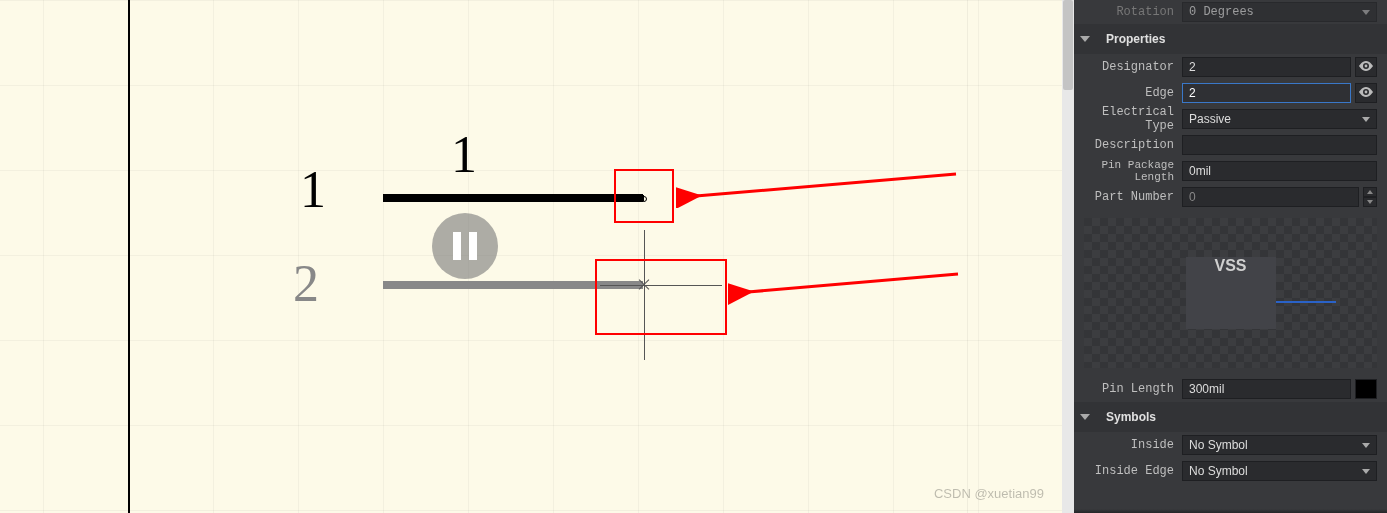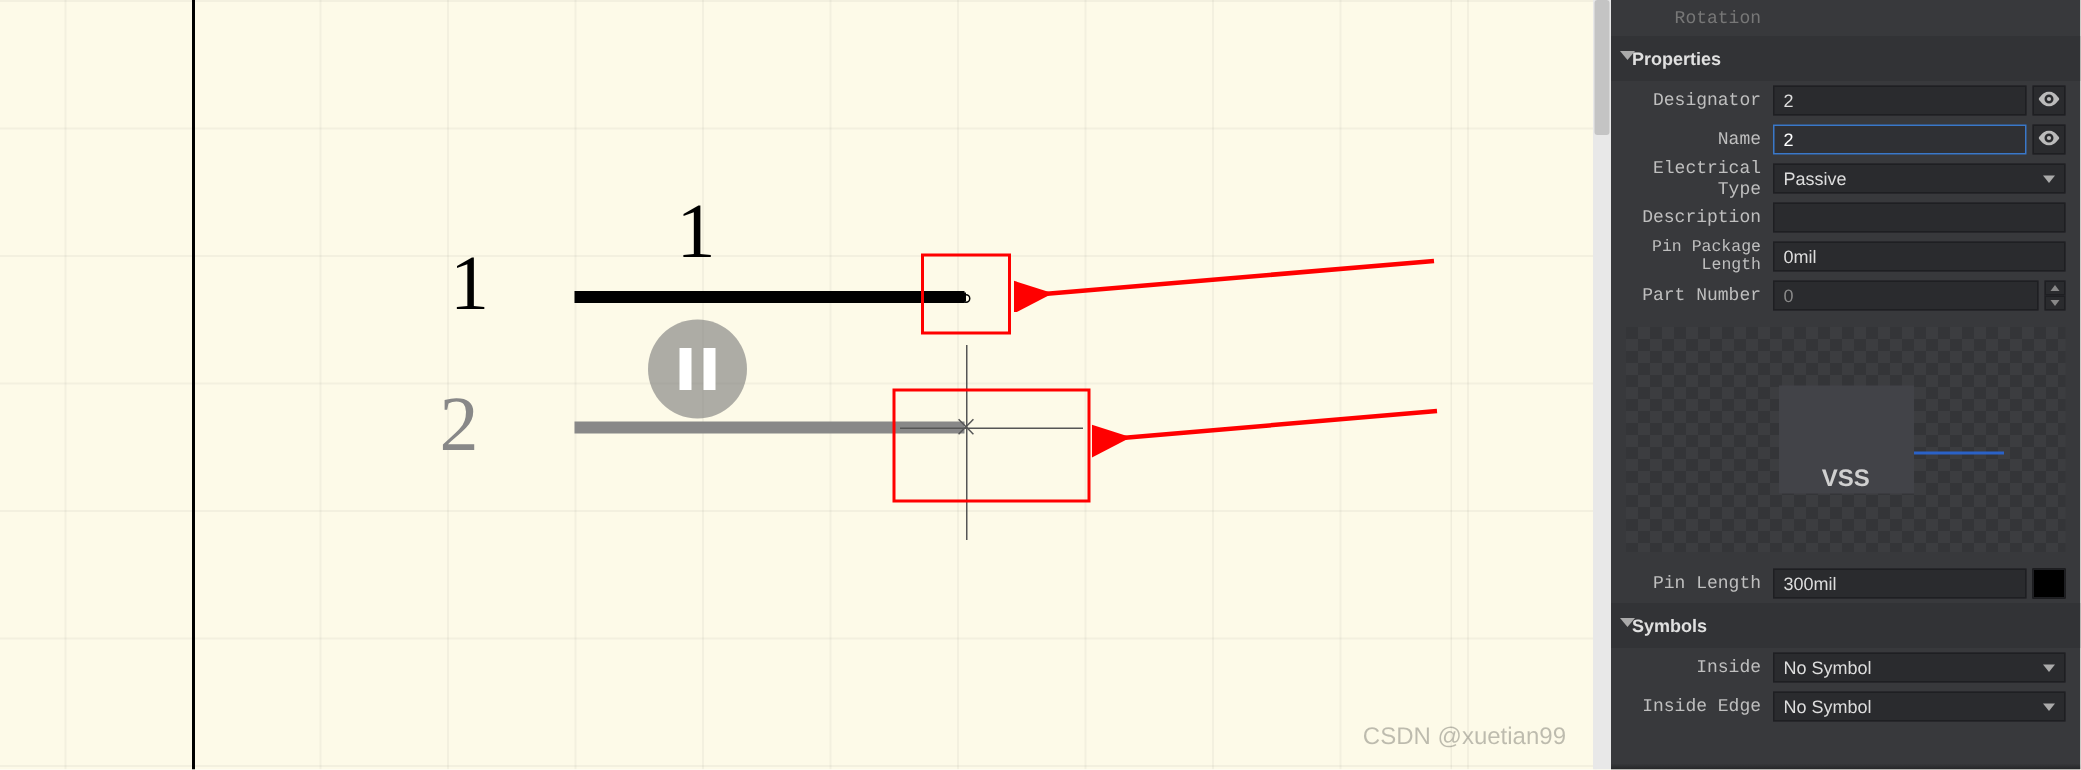--- a/index.html
+++ b/index.html
@@ -36,45 +36,45 @@
     .xdot { position:absolute; left:637px; top:278px; width:14px; height:14px; }
     .xdot::before,.xdot::after{content:"";position:absolute;left:0;top:6px;width:14px;height:1px;background:#555;}
     .xdot::before{transform:rotate(45deg);} .xdot::after{transform:rotate(-45deg);}
 
     .pause { position: absolute; left: 432px; top: 213px; width: 66px; height: 66px; border-radius: 50%; background: rgba(120,120,120,0.6); display:flex; align-items:center; justify-content:center; gap:8px;}
     .pause .bar { width: 8px; height: 28px; background: #fff; }
 
     .arrow { position: absolute; }
     .arrow svg { display:block; }
 
-    .watermark { position:absolute; right: 30px; bottom: 12px; color: rgba(0,0,0,0.25); font-size: 16px; pointer-events:none;}
+    .watermark { position:absolute; right: 30px; bottom: 12px; color: rgba(0,0,0,0.25); font-size: 13px; pointer-events:none;}
     .canvas-scroll { position: absolute; left: 1062px; top:0; bottom:0; width:12px; background:#e8e8e8; }
     .canvas-thumb { position:absolute; left:1px; top:0; width:10px; height:90px; background:#c4c4c4; border-radius:2px;}
 
     
     .panel { flex: 1; height: 100%; background: #38393c; color: #c8c8c8; font-size: 12px; overflow:hidden; position:relative;}
-    .section-head { display:flex; gap:0; padding: 8px 10px 8px 8px; color:#e0e0e0; font-weight:bold; background:#323336; }
+    .section-head { display:flex; align-items:center; gap:18px; padding: 8px 10px 8px 8px; color:#e0e0e0; font-weight:bold; background:#323336; }
     .tri { width:0;height:0;border-top:5px solid transparent;border-bottom:5px solid transparent;border-left:6px solid #aaa; transform:rotate(90deg);}
     .row { display:flex; align-items:center; height: 26px; padding: 0 10px 0 0;}
     .row .label { width: 108px; text-align: right; padding-right: 8px; color:#bfbfbf;font-family:Liberation Mono, monospace; }
     .row .field { flex: 1; display:flex; align-items:center; gap:4px; }
     .input { flex:1; height: 20px; background:#2a2b2e; border:1px solid #1e1f22; color:#ddd; padding: 0 6px; font-size:12px; }
     .input.ro { color:#888; }
     .input.active { border:1px solid #3a78c9; background:#2f3034; color:#fff;}
     .select { flex:1; height: 20px; background:#2a2b2e; border:1px solid #1e1f22; color:#ddd; padding: 0 6px; font-size:12px; display:flex; align-items:center; justify-content:space-between;}
     .chev { width:0;height:0;border-left:4px solid transparent;border-right:4px solid transparent;border-top:5px solid #aaa;}
     .iconbtn { width:22px; height:20px; background:#2a2b2e; border:1px solid #1e1f22; display:flex; align-items:center; justify-content:center; color:#ccc; }
     .spin { width:14px; display:flex; flex-direction:column; }
     .spin div{height:10px;border:1px solid #1e1f22;background:#2a2b2e;display:flex;align-items:center;justify-content:center;}
     .spin .up::after{content:"";border-left:3px solid transparent;border-right:3px solid transparent;border-bottom:4px solid #888;}
     .spin .dn::after{content:"";border-left:3px solid transparent;border-right:3px solid transparent;border-top:4px solid #888;}
     .rotation-row { display:flex; align-items:center; height:24px; padding-right:10px;font-family:Liberation Mono, monospace; }
     .rotation-row .label{ width:108px; text-align:right; padding-right:8px; color:#777;}
     .preview { margin: 8px 10px 0 10px; height: 150px; background: repeating-conic-gradient(#3c3d40 0 25%, #343538 0 50%) 0 0/16px 16px; position:relative; display:flex; align-items:center; justify-content:center;}
-    .preview .vss-box { width: 90px; height: 72px; background:#424348; display:flex; align-items:flex-end; justify-content:center; color:#d0d0d0; font-weight:bold; font-size:16px;}
+    .preview .vss-box { width: 90px; height: 72px; background:#424348; display:flex; align-items:flex-start; justify-content:center; color:#d0d0d0; font-weight:bold; font-size:16px;}
     .preview .pin-wire { position:absolute; left: calc(50% + 45px); top: calc(50% + 8px); width: 60px; height:2px; background:#2a62c8;}
     .swatch { width:22px; height:20px; background:#000; border:1px solid #1e1f22; }
     .disabled { color:#6a6a6a; }
     .panel-footer-shadow{position:absolute;left:0;right:0;bottom:0;height:4px;background:linear-gradient(to top,#252628,transparent);}
   </style>
 </head>
 <body>
 
 <div class="app">
 
@@ -123,20 +123,24 @@
 
     <div class="canvas-scroll">
       <div class="canvas-thumb"></div>
     </div>
     <div class="watermark">CSDN @xuetian99</div>
   </div>
 
   <div class="panel">
     <div class="rotation-row">
       <div class="label disabled">Rotation</div>
+      <div class="select" style="opacity:.6">
+        <span>0 Degrees</span>
+        <span class="chev"></span>
+      </div>
     </div>
 
     <div class="section-head">
       <span class="tri"></span>
       <span>Properties</span>
     </div>
 
     <div class="row">
       <div class="label">Designator</div>
       <div class="field">
@@ -146,21 +150,21 @@
             <svg width="14" height="10" viewBox="0 0 14 10">
                 <path d="M7 0C3 0 0 5 0 5s3 5 7 5 7-5 7-5S11 0 7 0zm0 8a3 3 0 110-6 3 3 0 010 6z" fill="#bbb"></path>
                 <circle cx="7" cy="5" r="1.4" fill="#bbb"></circle>
               </svg>
           </span>
         </div>
       </div>
     </div>
 
     <div class="row">
-      <div class="label">Name</div>
+      <div class="label">Edge</div>
       <div class="field">
         <input class="input active" value="2" style="">
         <div class="iconbtn">
           <span>
             <svg width="14" height="10" viewBox="0 0 14 10">
                 <path d="M7 0C3 0 0 5 0 5s3 5 7 5 7-5 7-5S11 0 7 0zm0 8a3 3 0 110-6 3 3 0 010 6z" fill="#bbb"></path>
                 <circle cx="7" cy="5" r="1.4" fill="#bbb"></circle>
               </svg>
           </span>
         </div>

